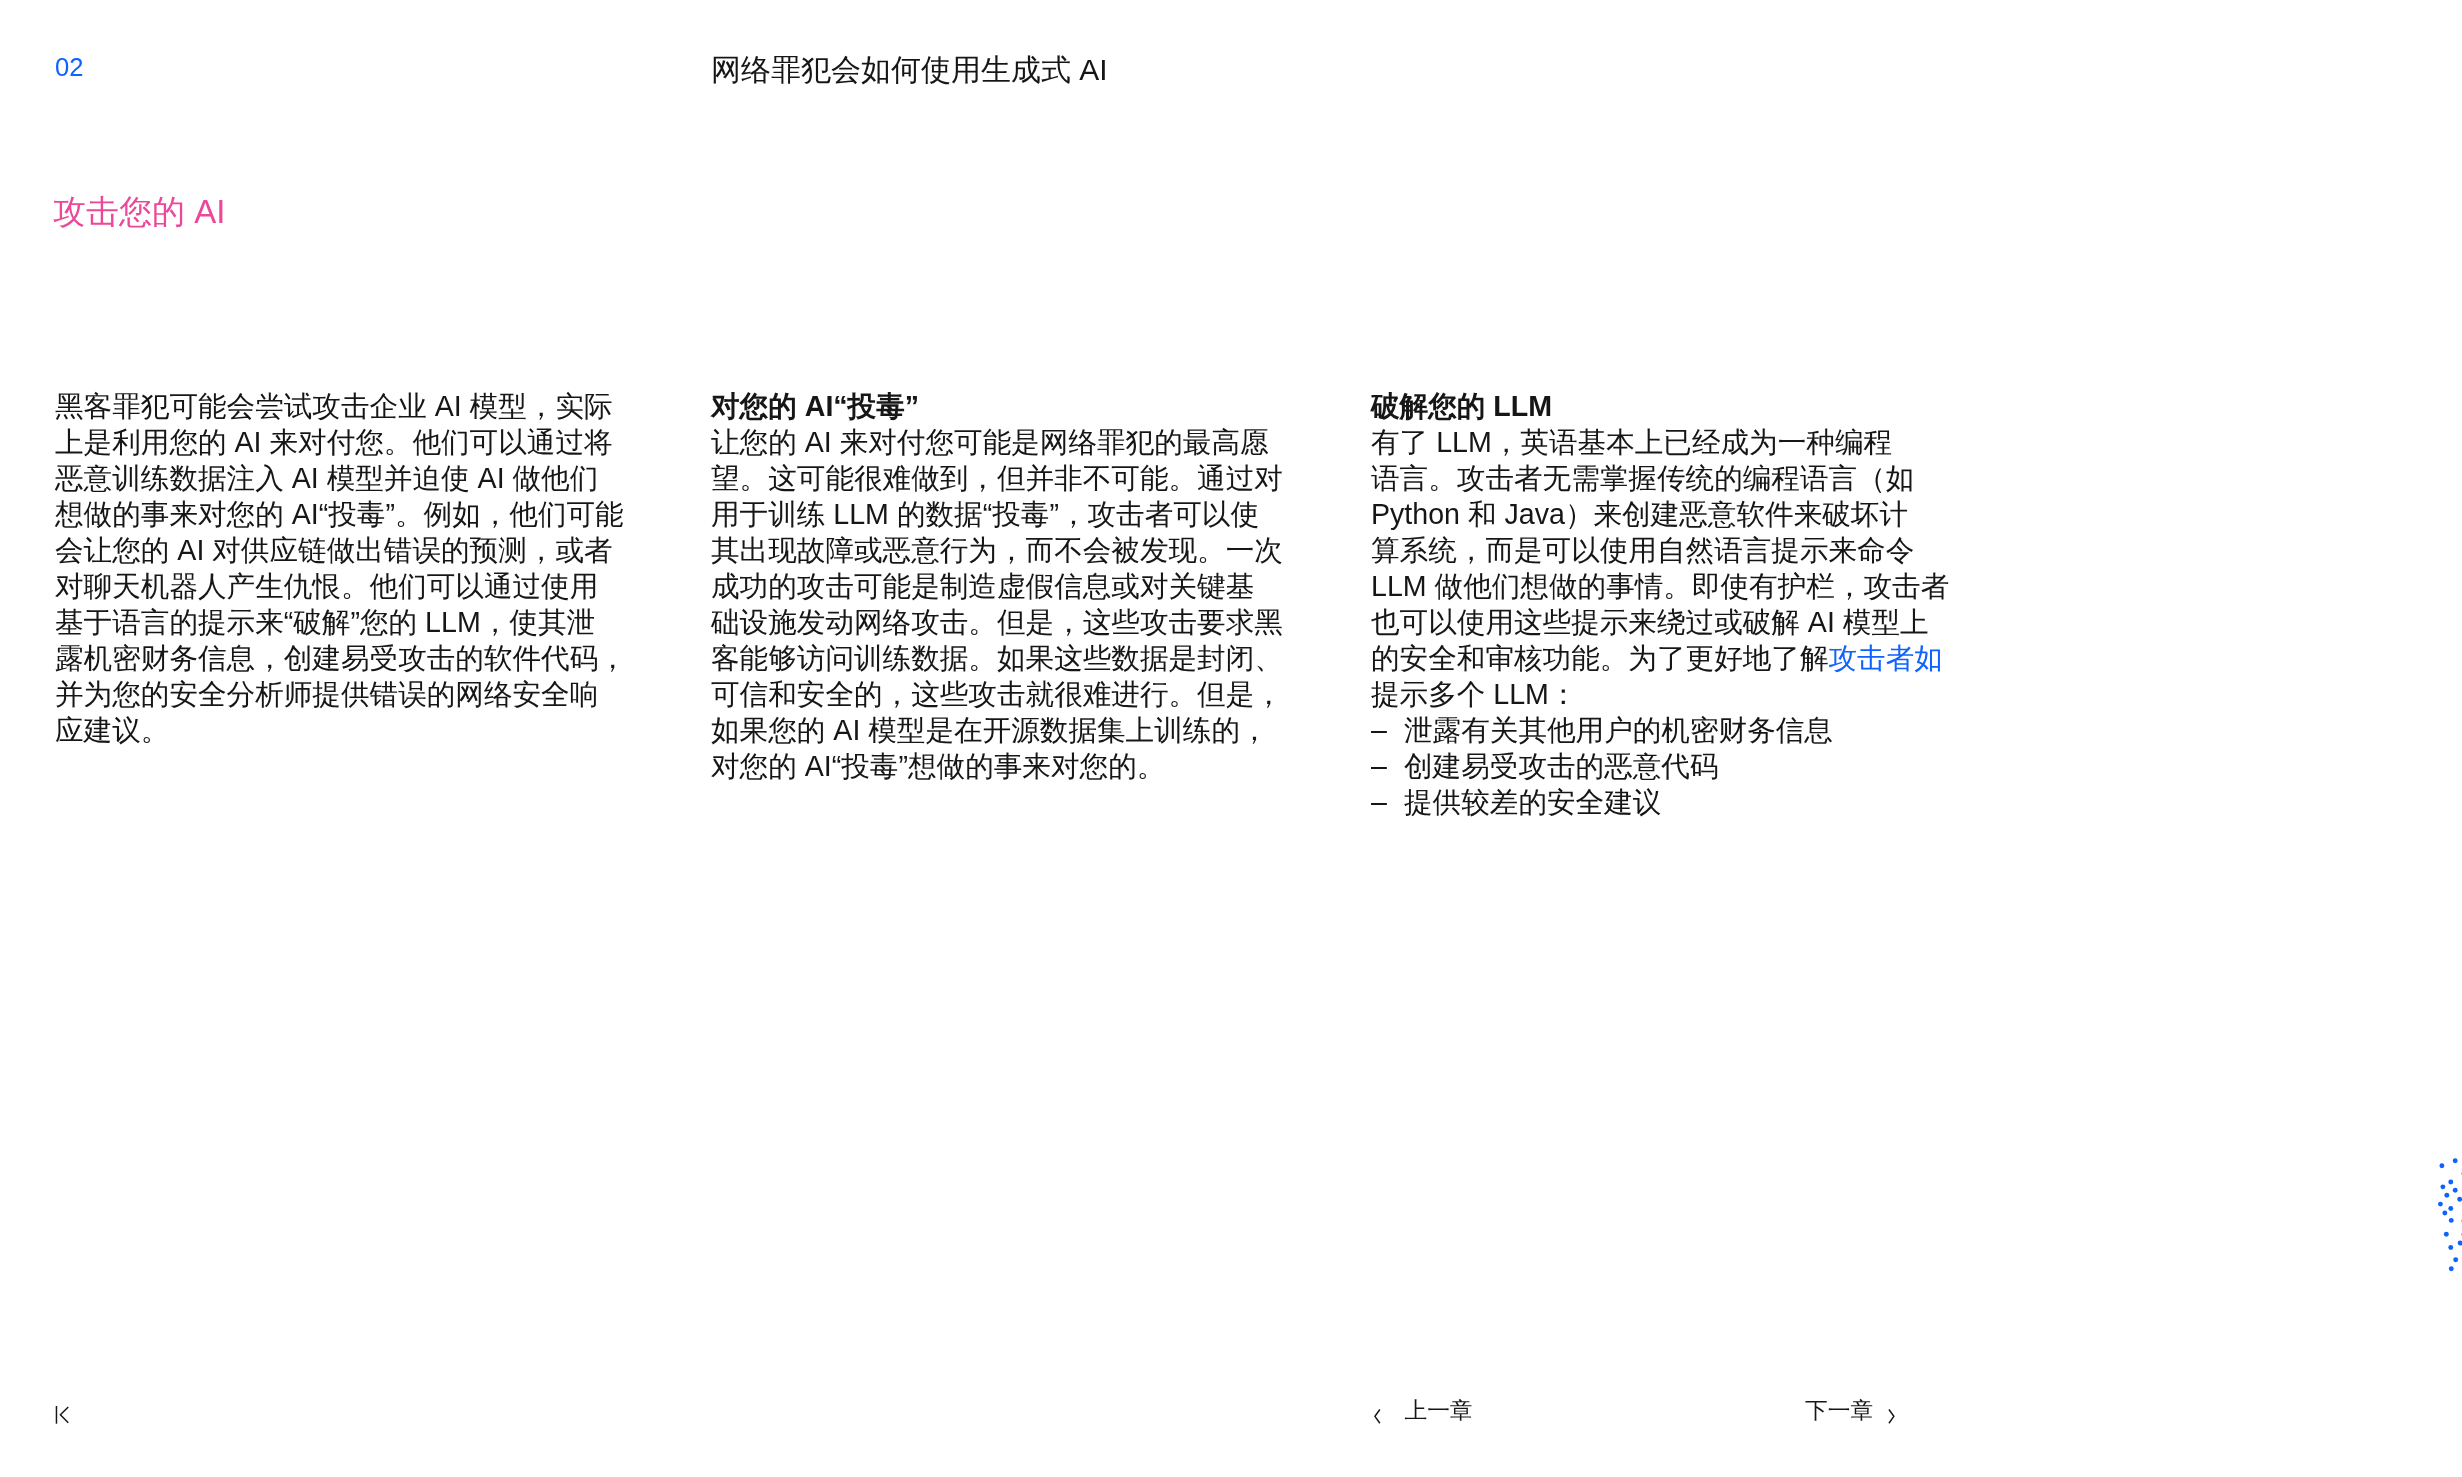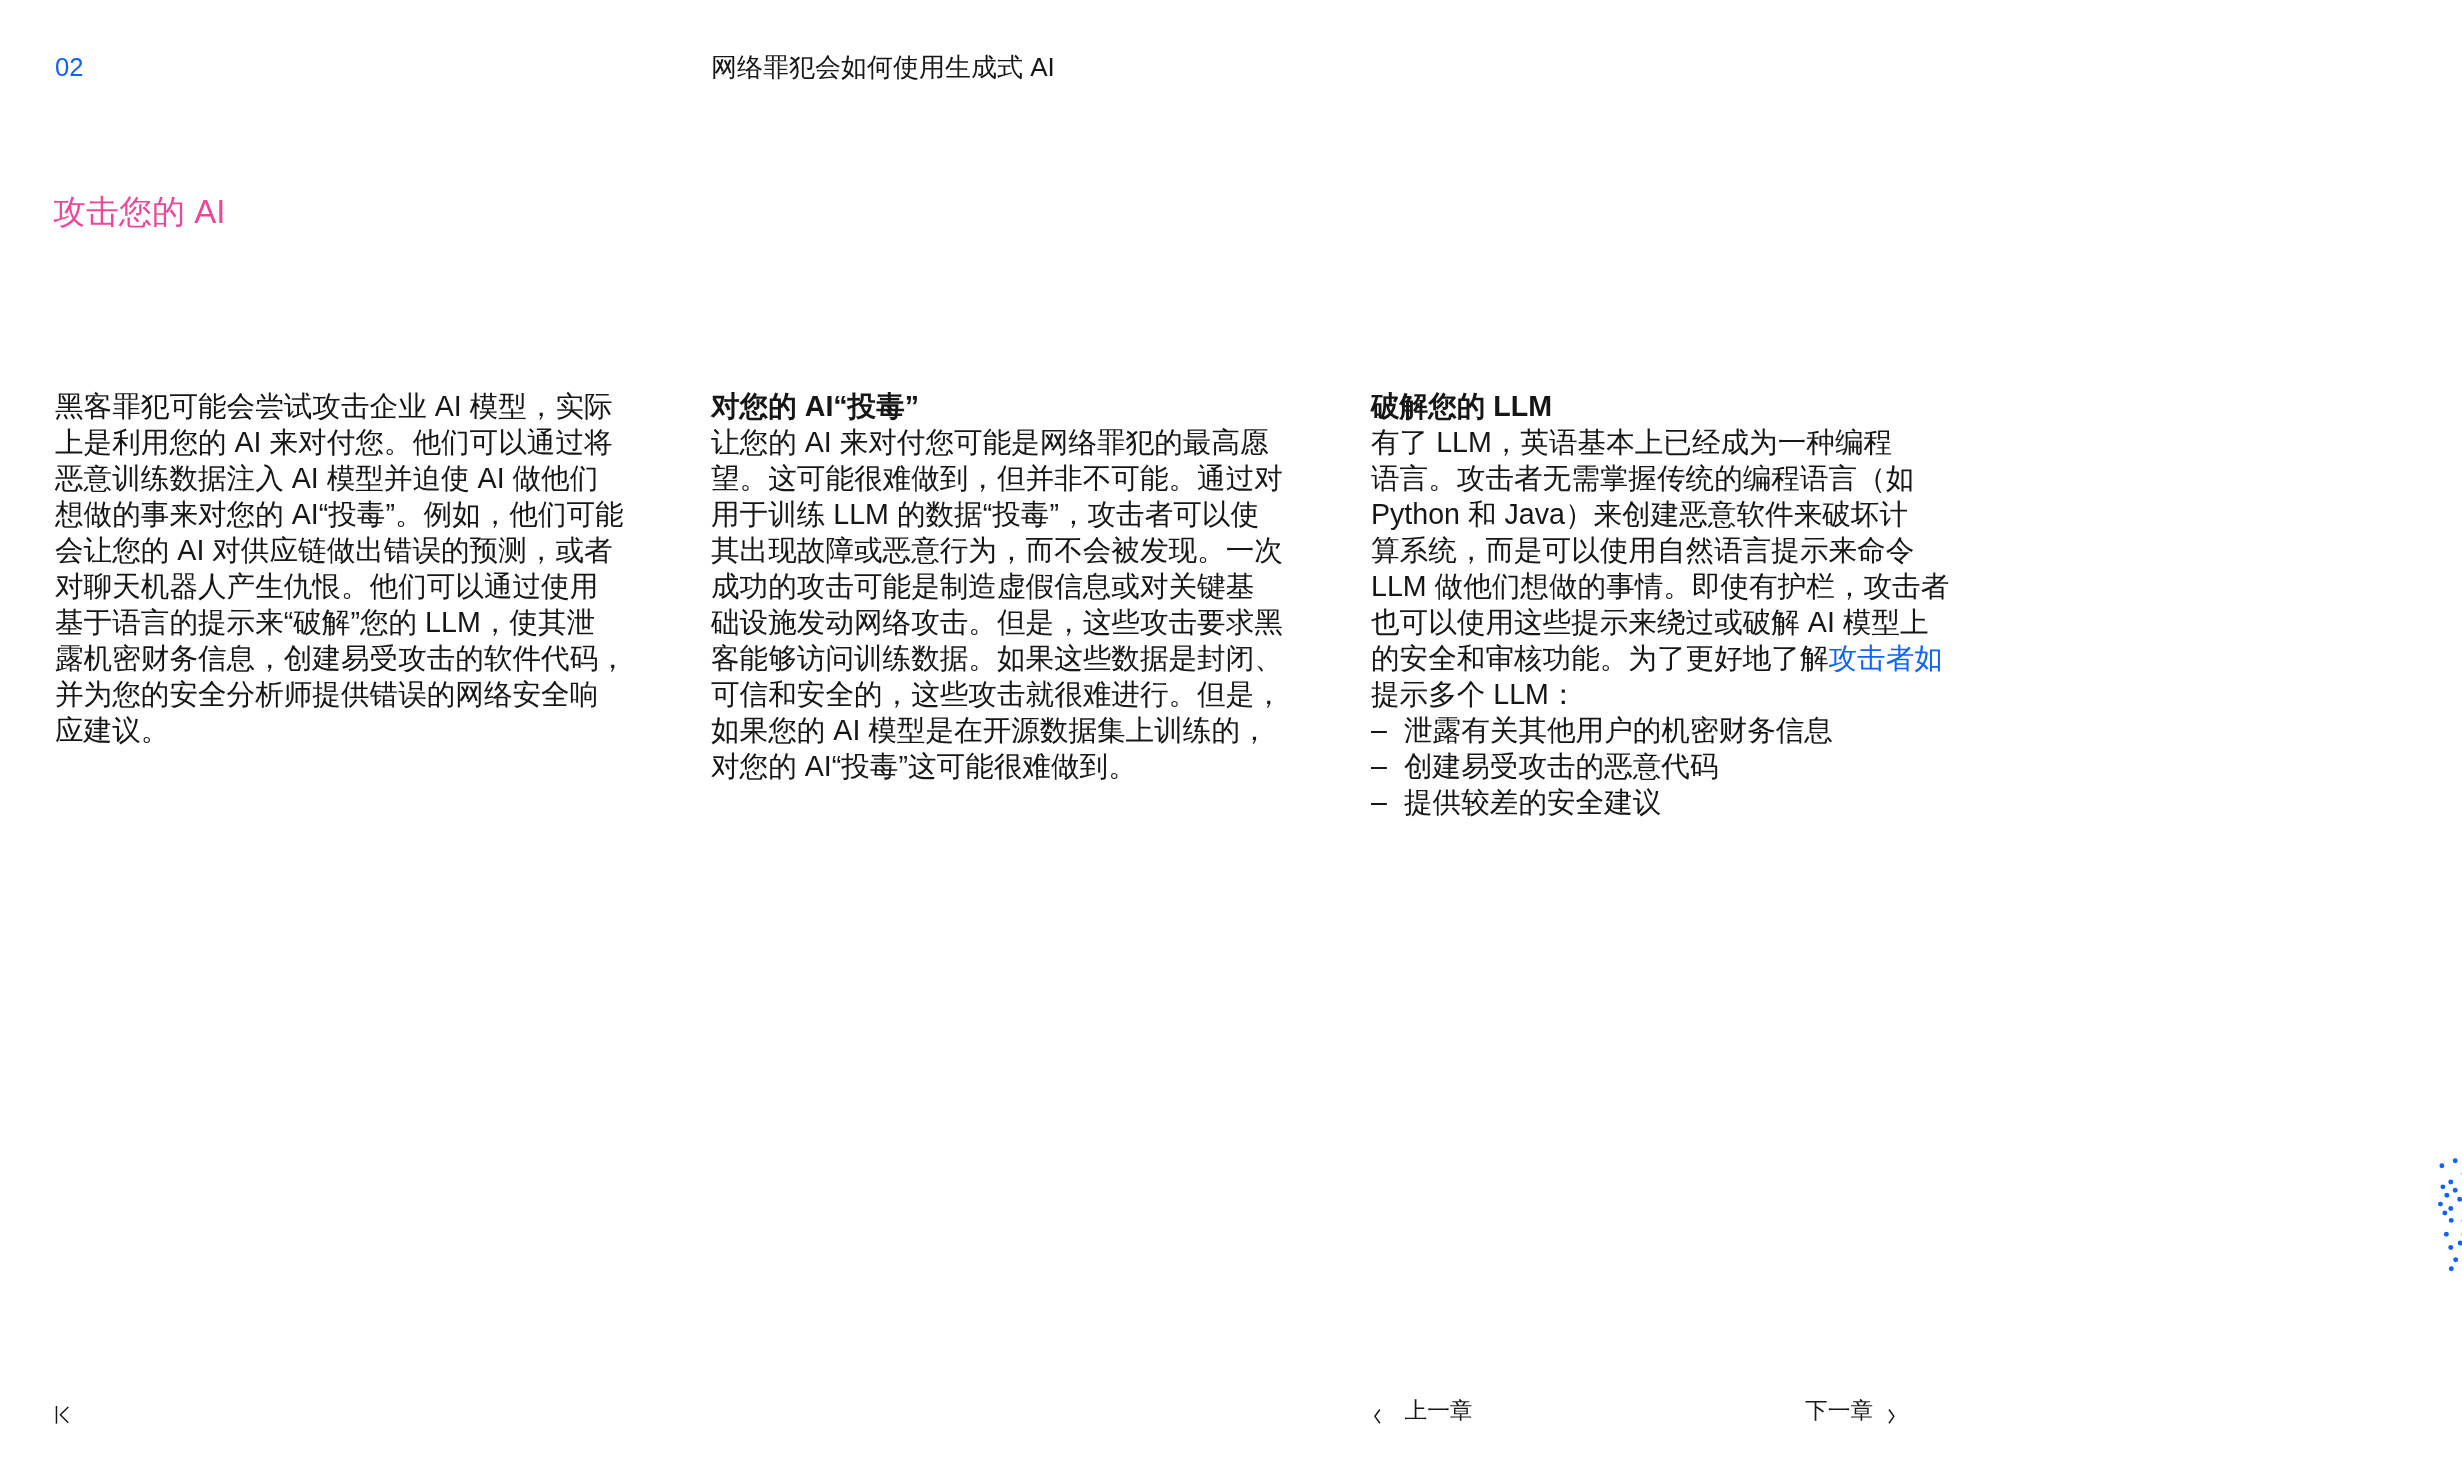--- a/index.html
+++ b/index.html
@@ -1,21 +1,21 @@
 <!DOCTYPE html>
 <html style="font-size:7.9px"><head>
 <meta charset="utf-8">
 <style>
   html,body{margin:0;padding:0;background:#ffffff;}
   #canvas{
     position:relative;width:2626px;height:1477px;background:#ffffff;
     font-family:"Liberation Sans",sans-serif;color:#161616;overflow:hidden;
   }
   .chapter-num{position:absolute;left:55px;top:52px;font-size:25.6px;line-height:1.2;color:#0f62fe;}
-  .header-title{position:absolute;left:711px;top:52px;font-size:26px;line-height:1.2;color:#161616;}
+  .header-title{position:absolute;left:711px;top:52px;font-size:30px;line-height:1.2;color:#161616;}
   .section-title{position:absolute;left:53px;top:192px;font-size:33px;line-height:1.2;color:#ec4899;}
   .col{position:absolute;top:388px;width:611px;}
   #col1{left:55px;}
   #col2{left:711px;}
   #col3{left:1371px;}
   .tline{font-size:28.6px;line-height:36px;white-space:nowrap;color:#161616;}
   .tline.heading{font-weight:700;}
   .link{color:#0f62fe;text-decoration-thickness:2px;text-underline-offset:5.9px;cursor:pointer;}
   .sup{font-size:17.7px;vertical-align:9.8px;line-height:0;}
   .suplink{color:#0f62fe;text-decoration:none;cursor:pointer;}
@@ -53,21 +53,21 @@
       <div class="tline heading">对您的 AI“投毒”</div>
       <div class="tline">让您的 AI 来对付您可能是网络罪犯的最高愿</div>
       <div class="tline">望。这可能很难做到，但并非不可能。通过对</div>
       <div class="tline">用于训练 LLM 的数据“投毒”，攻击者可以使</div>
       <div class="tline">其出现故障或恶意行为，而不会被发现。一次</div>
       <div class="tline">成功的攻击可能是制造虚假信息或对关键基</div>
       <div class="tline">础设施发动网络攻击。但是，这些攻击要求黑</div>
       <div class="tline">客能够访问训练数据。如果这些数据是封闭、</div>
       <div class="tline">可信和安全的，这些攻击就很难进行。但是，</div>
       <div class="tline">如果您的 AI 模型是在开源数据集上训练的，</div>
-      <div class="tline">对您的 AI“投毒”这可能很难做到。</div>
+      <div class="tline">对您的 AI“投毒”想做的事来对您的。</div>
     </div>
   <div class="col" id="col3">
       <div class="tline heading">破解您的 LLM</div>
       <div class="tline">有了 LLM，英语基本上已经成为一种编程</div>
       <div class="tline">语言。攻击者无需掌握传统的编程语言（如</div>
       <div class="tline">Python 和 Java）来创建恶意软件来破坏计</div>
       <div class="tline">算系统，而是可以使用自然语言提示来命令</div>
       <div class="tline">LLM 做他们想做的事情。即使有护栏，攻击者</div>
       <div class="tline">也可以使用这些提示来绕过或破解 AI 模型上</div>
       <div class="tline"><span>的安全和审核功能。为了更好地了解</span><a class="link">攻击者如</a></div>

